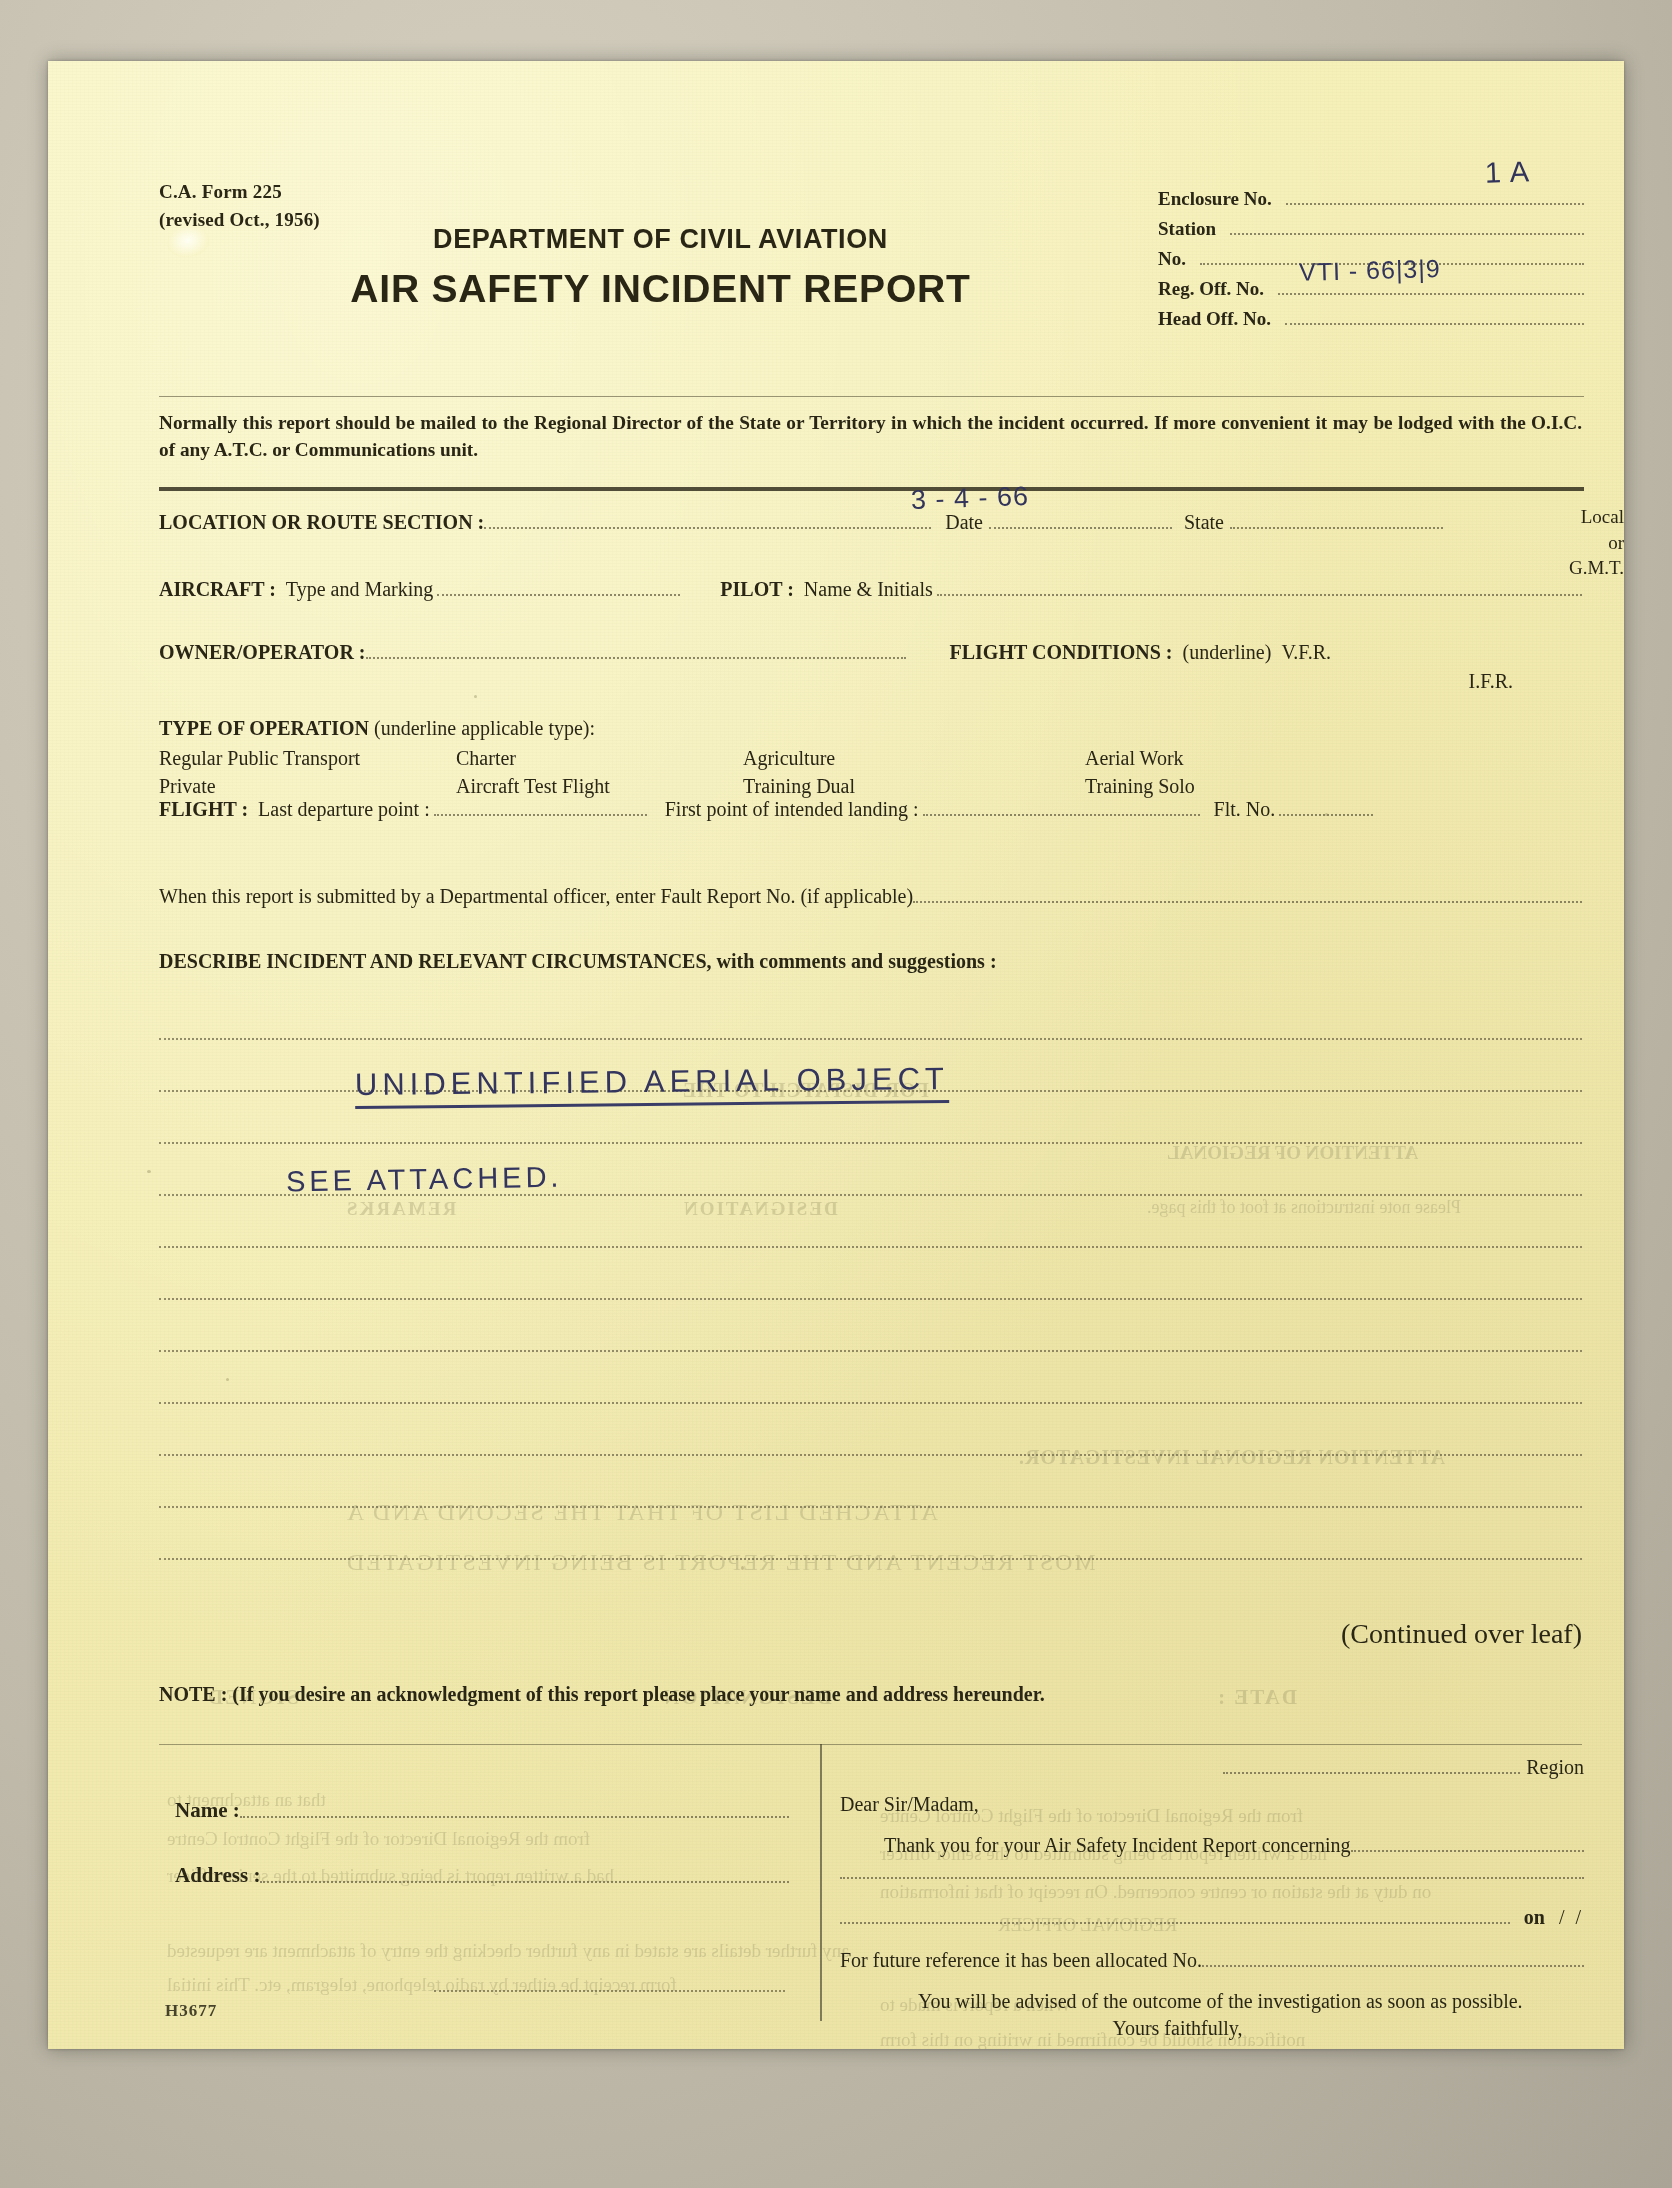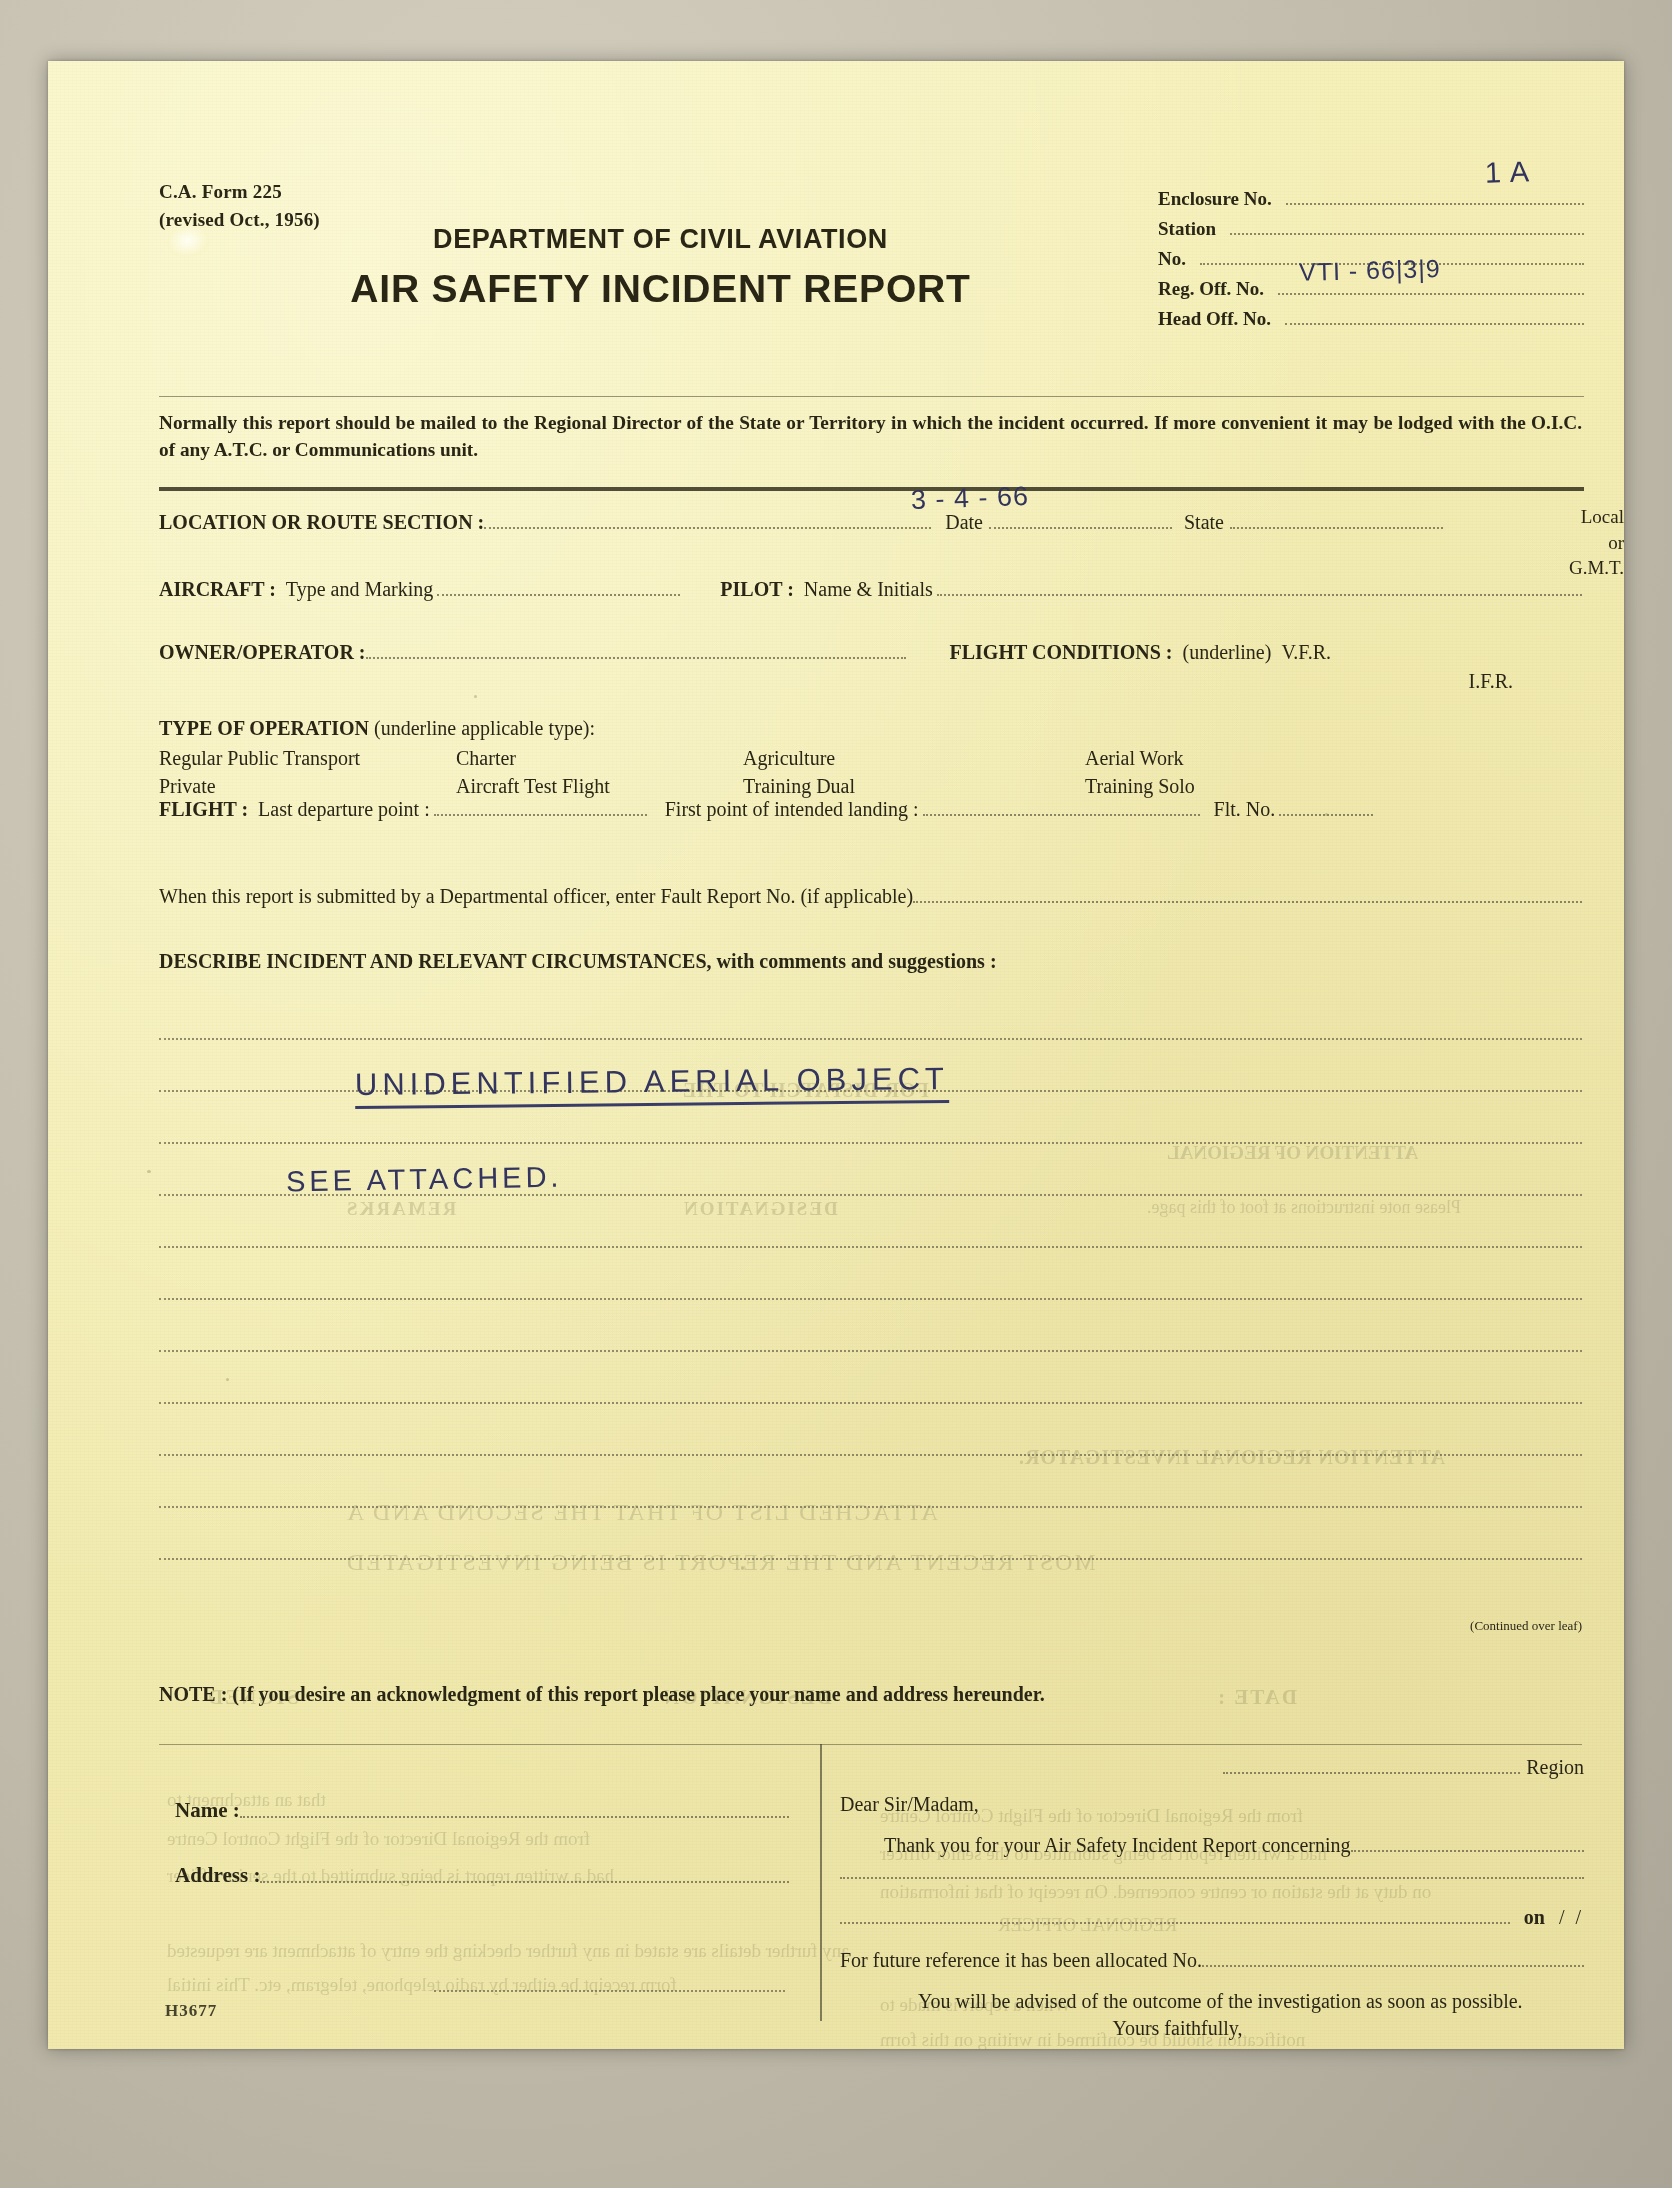--- a/index.html
+++ b/index.html
@@ -113,21 +113,21 @@
     transform:rotate(-.6deg);
     border-bottom:3px solid #3a3c68;padding-bottom:3px;
   }
   .hw-see{
     position:absolute;left:238px;top:1102px;
     font-family:"Liberation Sans",sans-serif;
     color:#33355e;font-size:29px;letter-spacing:4px;
     transform:rotate(-1deg);
   }
 
-  .contover{right:42px;top:1557px;font-size:13px;}
+  .contover{right:42px;top:1557px;font-size:28px;}
   .note{left:111px;right:42px;top:1622px;font-size:20px;}
 
   
   .divider-h{left:111px;right:42px;top:1683px;height:1px;background:#4a452e;opacity:.5;}
   .divider-v{left:772px;top:1683px;width:2px;bottom:28px;background:#3b3724;opacity:.6;}
 
   .bl{left:127px;top:1737px;width:614px;font-size:21px;}
   .bl .frow{margin-bottom:40px;}
   .bl-line{position:absolute;left:386px;width:351px;border-bottom:2px dotted #6a6348;opacity:.7;}
 

